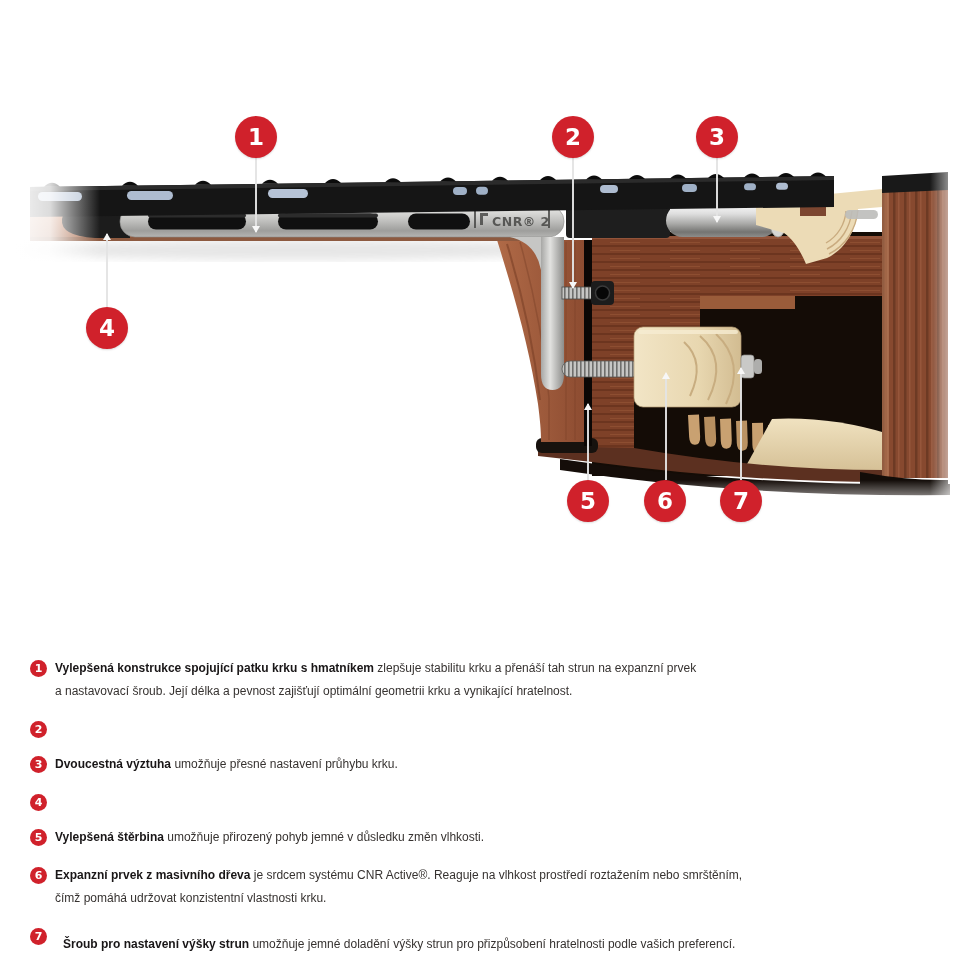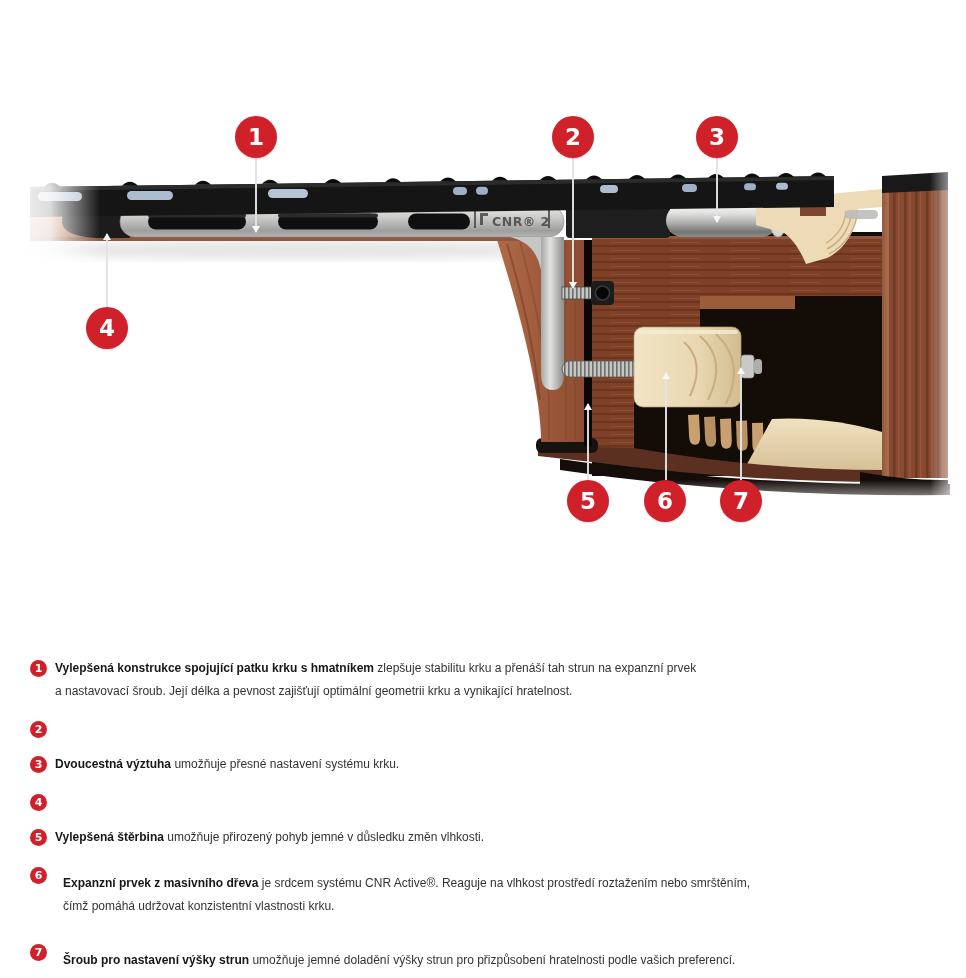--- a/index.html
+++ b/index.html
@@ -325,35 +325,35 @@
       <p class="legend-text" style="margin:0"><span class="b">Vylepšená konstrukce spojující patku krku s hmatníkem</span><span> zlepšuje stabilitu krku a přenáší tah strun na expanzní prvek
 a nastavovací šroub. Její délka a pevnost zajišťují optimální geometrii krku a vynikající hratelnost.</span></p>
     </div>
 
     <div class="legend-item">
       <span class="legend-bullet" style="background: rgb(208, 33, 43);">2</span>
     </div>
 
     <div class="legend-item">
       <span class="legend-bullet" style="background: rgb(208, 33, 43);">3</span>
-      <p class="legend-text" style="margin:0"><span class="b">Dvoucestná výztuha</span><span> umožňuje přesné nastavení systému krku.</span></p>
+      <p class="legend-text" style="margin:0"><span class="b">Dvoucestná výztuha</span><span> umožňuje přesné nastavení průhybu krku.</span></p>
     </div>
 
     <div class="legend-item">
       <span class="legend-bullet" style="background: rgb(208, 33, 43);">4</span>
     </div>
 
     <div class="legend-item">
       <span class="legend-bullet" style="background: rgb(208, 33, 43);">5</span>
       <p class="legend-text" style="margin:0"><span class="b">Vylepšená štěrbina</span><span> umožňuje přirozený pohyb jemné v důsledku změn vlhkosti.</span></p>
     </div>
 
     <div class="legend-item">
       <span class="legend-bullet" style="background: rgb(208, 33, 43);">6</span>
-      <p class="legend-text" style="margin:8px"><span class="b">Expanzní prvek z masivního dřeva</span><span> je srdcem systému CNR Active®. Reaguje na vlhkost prostředí roztažením nebo smrštěním,
+      <p class="legend-text" style="margin:0"><span class="b">Expanzní prvek z masivního dřeva</span><span> je srdcem systému CNR Active®. Reaguje na vlhkost prostředí roztažením nebo smrštěním,
 čímž pomáhá udržovat konzistentní vlastnosti krku.</span></p>
     </div>
 
     <div class="legend-item">
       <span class="legend-bullet" style="background: rgb(208, 33, 43);">7</span>
       <p class="legend-text" style="margin:8px"><span class="b">Šroub pro nastavení výšky strun</span><span> umožňuje jemné doladění výšky strun pro přizpůsobení hratelnosti podle vašich preferencí.</span></p>
     </div>
   </div>
 
 </div>

